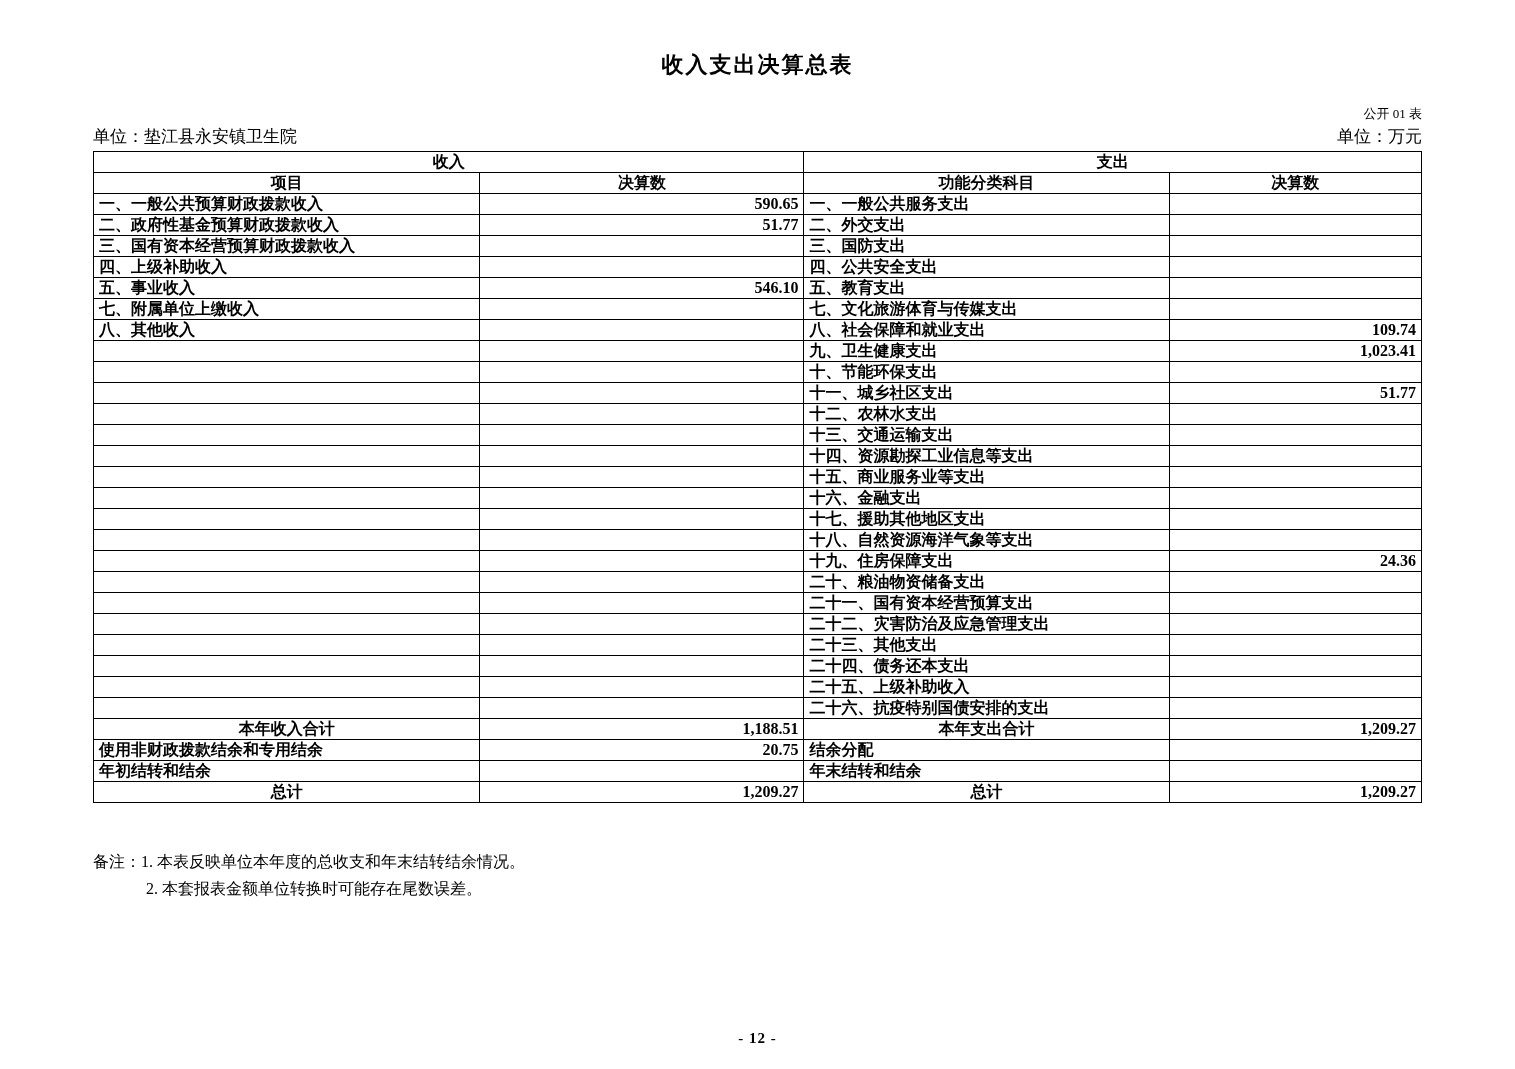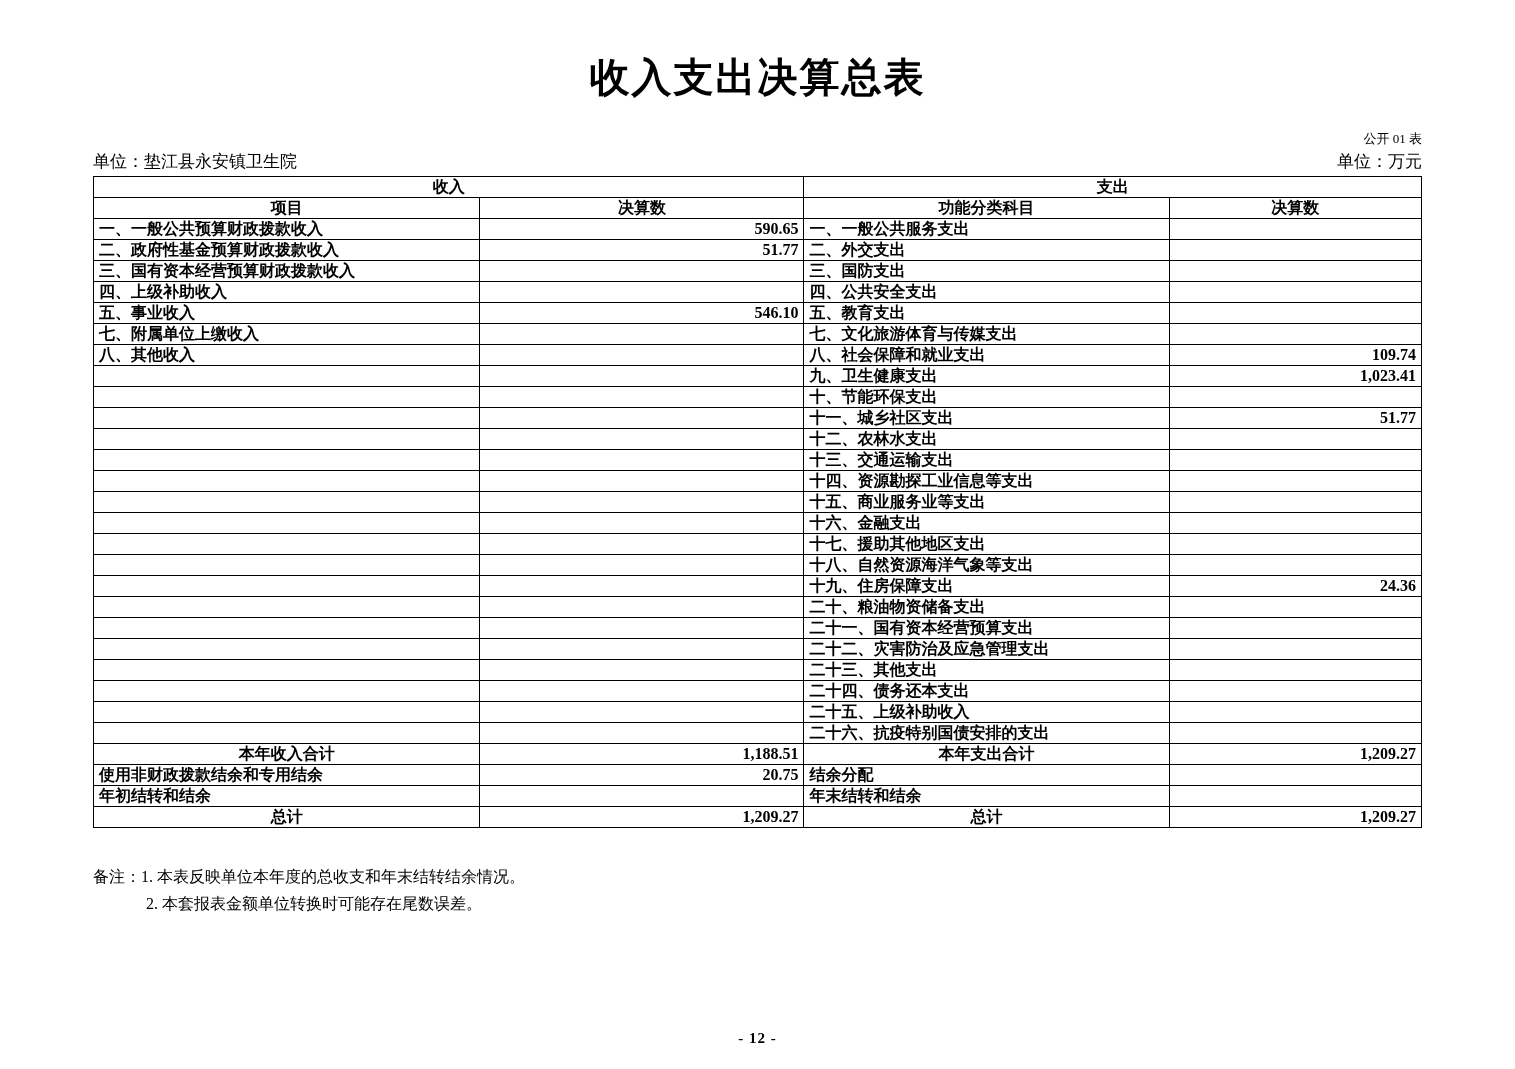--- a/index.html
+++ b/index.html
@@ -15,21 +15,21 @@
     height: 1069px;
     box-sizing: border-box;
     padding: 0 93px;
     overflow: hidden;
     background: #ffffff;
   }
   .title {
     margin: 0;
     padding-top: 50px;
     text-align: center;
-    font-size: 40px;
+    font-size: 22px;
     font-weight: bold;
     letter-spacing: 2px;
   }
   .table-code {
     margin-top: 25px;
     text-align: right;
     font-size: 13px;
   }
   .meta-row {
     display: flex;
@@ -57,21 +57,21 @@
   }
   table.budget thead th {
     text-align: center;
     font-weight: bold;
     font-size: 16px;
   }
   td.item   { text-align: left;  font-weight: bold; }
   td.amount { text-align: right; font-weight: bold; }
   td.center { text-align: center; }
   .notes {
-    margin-top: 35px;
+    margin-top: 45px;
     font-size: 16px;
     line-height: 1.7;
   }
   .note-line-2 { padding-left: 53px; }
   .page-number {
     position: absolute;
     bottom: 22px;
     left: 0;
     width: 100%;
     text-align: center;

